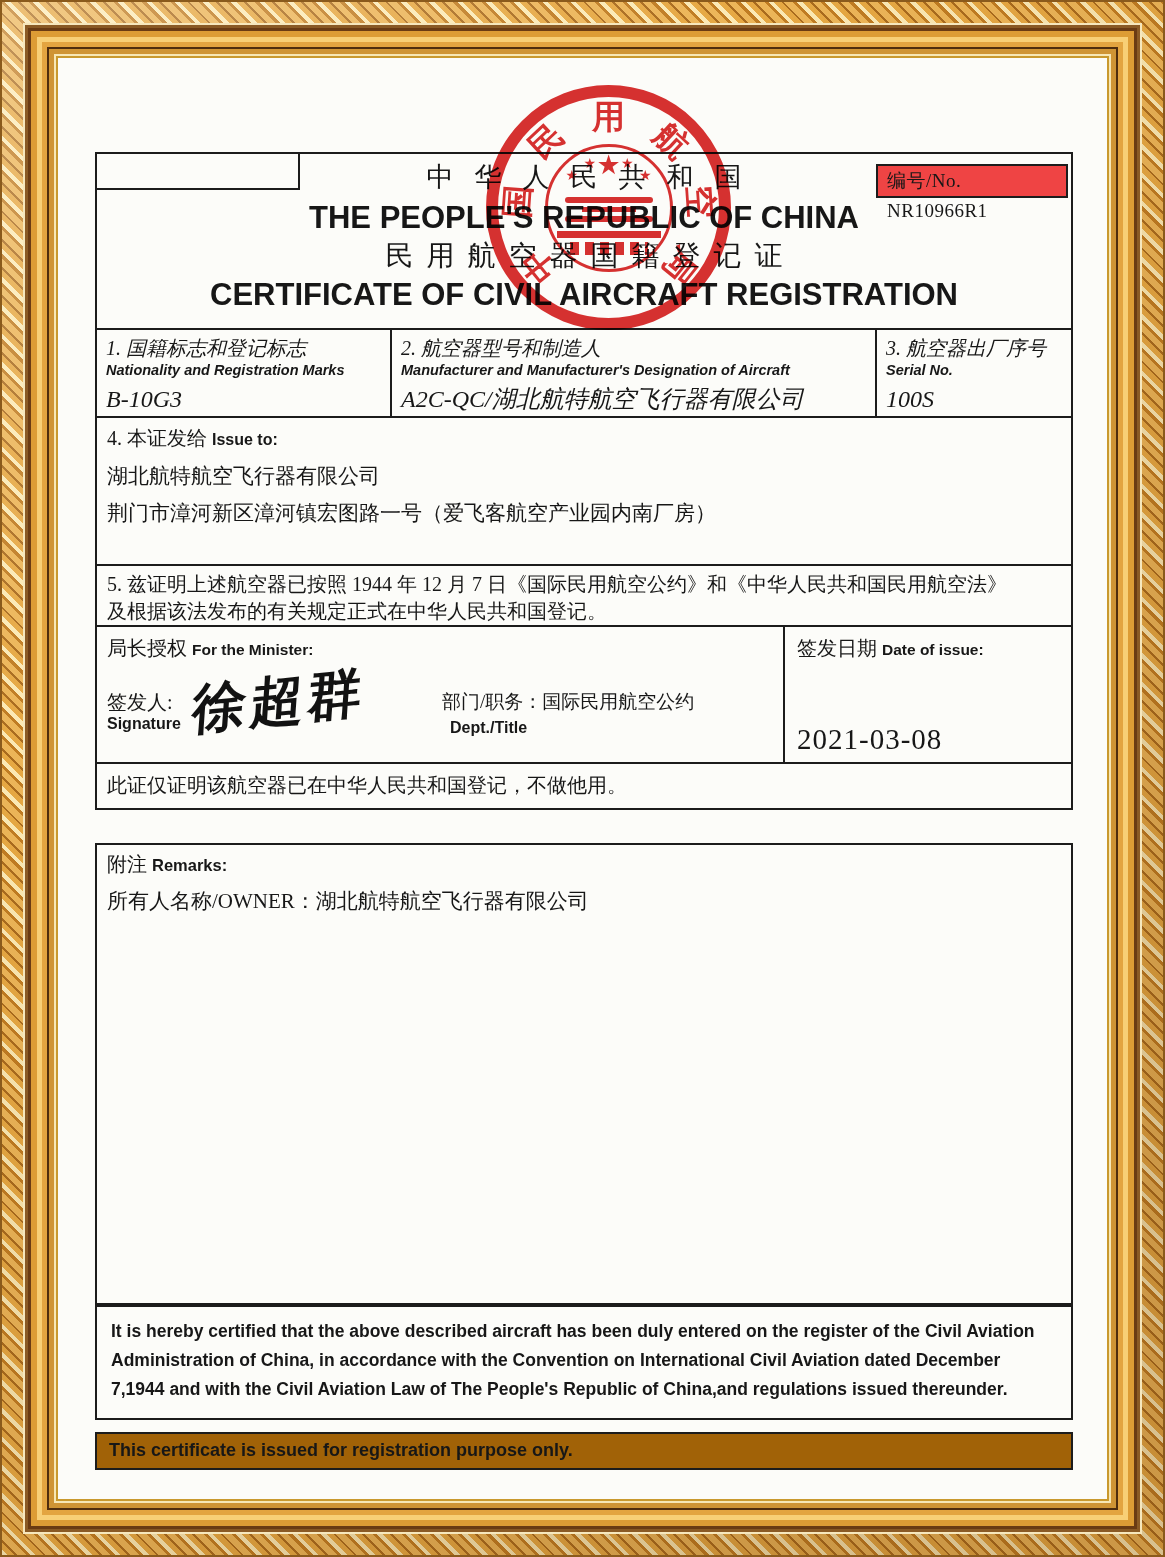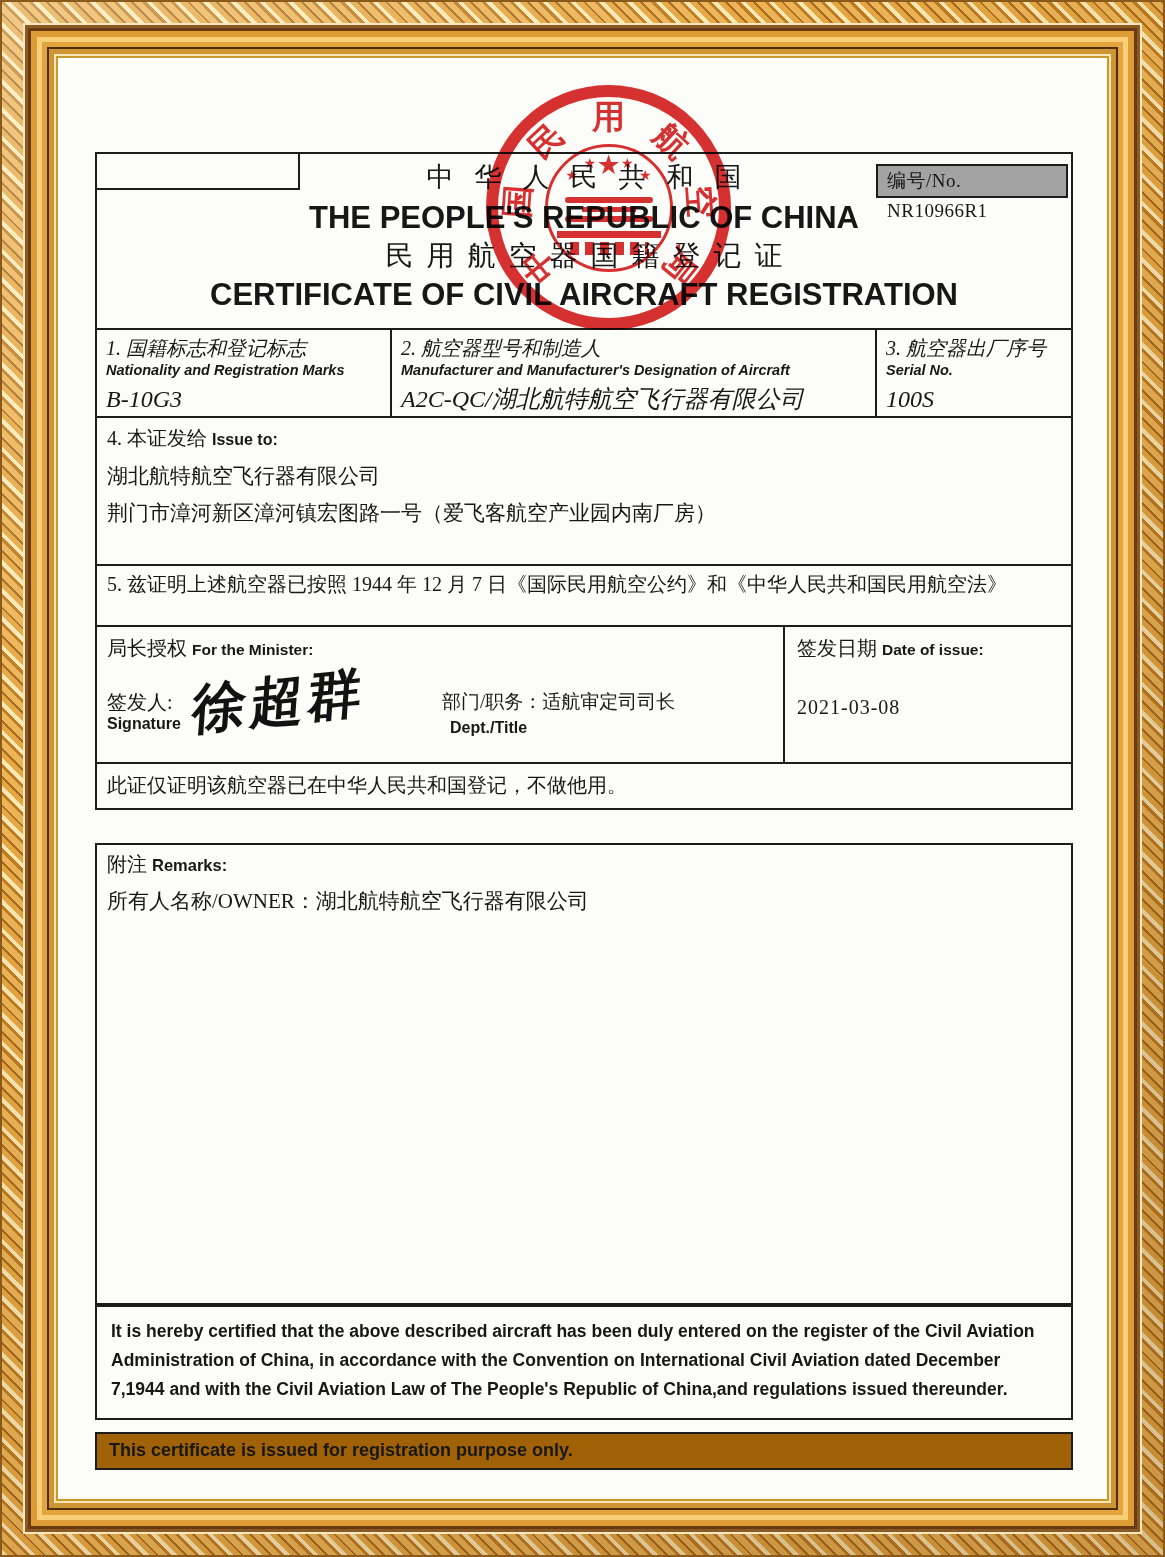--- a/index.html
+++ b/index.html
@@ -34,21 +34,21 @@
   .cert { position:absolute; left:37px; top:94px; width:978px;
     border:2px solid #1c1c1c; background:transparent; }
   .row { border-top:2px solid #1c1c1c; position:relative; }
   .row:first-child { border-top:none; }
 
   .hdr { height:174px; position:relative; }
   .corner-box { position:absolute; left:0; top:0; width:203px; height:36px;
     border-right:2px solid #1c1c1c; border-bottom:2px solid #1c1c1c; background:#fcfcf9; }
   .no-box { position:absolute; right:3px; top:10px; width:192px; height:34px;
     border:2px solid #1c1c1c; font-size:19px; line-height:30px; padding-left:9px;
-    background:#a3a3a3; letter-spacing:.5px; }
+    background:#ef4444; letter-spacing:.5px; }
   .titles { text-align:center; padding-top:6px; }
   .t-cn  { font-size:27px; letter-spacing:21px; text-indent:21px; line-height:34px; }
   .t-en  { font-family:"Liberation Sans","DejaVu Sans",sans-serif; font-weight:bold;
            font-size:31px; line-height:40px; margin-top:4px; letter-spacing:0; }
   .t-cn2 { font-size:28px; letter-spacing:13px; text-indent:13px; line-height:36px; }
   .t-en2 { font-family:"Liberation Sans","DejaVu Sans",sans-serif; font-weight:bold;
            font-size:31px; line-height:40px; margin-top:1px; }
 
   .cols { display:flex; height:88px;font-style:italic; }
   .c1 { width:295px; border-right:2px solid #1c1c1c; }
@@ -73,21 +73,21 @@
   .m-head { font-size:20px; }
   .m-head b, .m-sub b { font-family:"Liberation Sans","DejaVu Sans",sans-serif; font-size:15.5px; }
   .m-signer { position:absolute; left:10px; top:62px; }
   .m-signer .cn { font-size:20px; line-height:26px; }
   .m-signer .en { font-family:"Liberation Sans","DejaVu Sans",sans-serif; font-weight:bold; font-size:16px; }
   .m-signature { position:absolute; left:95px; top:38px; font-size:54px; font-weight:bold;
     transform:rotate(-6deg) skewX(-10deg); letter-spacing:4px; color:#121212; }
   .m-dept { position:absolute; left:345px; top:62px; }
   .m-dept .cn { font-size:19px; line-height:26px; }
   .m-dept .en { font-family:"Liberation Sans","DejaVu Sans",sans-serif; font-weight:bold; font-size:16px; margin-top:4px;margin-left:8px; }
-  .m-date-val { font-size:20px; margin-top:34px; letter-spacing:1px; }
+  .m-date-val { font-size:29px; margin-top:61px; letter-spacing:1px; }
 
   .note-row { height:46px; padding:8px 10px; font-size:20px; }
 
   
   .remarks { position:absolute; left:37px; top:785px; width:978px; height:462px;
     border:2px solid #1c1c1c; padding:6px 10px; background:#fcfcf9; }
   .rm-head { font-size:20px; }
   .rm-head b { font-family:"Liberation Sans","DejaVu Sans",sans-serif; font-size:16.5px; }
   .rm-line { font-size:21px; line-height:30px; margin-top:8px; }
   .rm-line2 { font-size:21px; line-height:34px; margin-top:4px; }
@@ -196,35 +196,36 @@
       <div class="issue-head">
         <span>4. 本证发给</span>
         <b>Issue to:</b>
       </div>
       <div class="issue-line">湖北航特航空飞行器有限公司</div>
       <div class="issue-line">荆门市漳河新区漳河镇宏图路一号（爱飞客航空产业园内南厂房）</div>
     </div>
 
     <div class="row sec5">
       <div>5. 兹证明上述航空器已按照 1944 年 12 月 7 日《国际民用航空公约》和《中华人民共和国民用航空法》</div>
+      <div>及根据该法发布的有关规定正式在中华人民共和国登记。</div>
     </div>
 
     <div class="row minister">
       <div class="m-left">
         <div class="m-head">
           <span>局长授权</span>
           <b>For the Minister:</b>
         </div>
         <div class="m-signer">
           <div class="cn">签发人:</div>
           <div class="en">Signature</div>
         </div>
         <div class="m-signature">徐超群</div>
         <div class="m-dept">
-          <div class="cn">部门/职务：适航审定司司长</div>
+          <div class="cn">部门/职务：国际民用航空公约</div>
           <div class="en">Dept./Title</div>
         </div>
       </div>
       <div class="m-right">
         <div class="m-head">
           <span>签发日期</span>
           <b>Date of issue:</b>
         </div>
         <div class="m-date-val">2021-03-08</div>
       </div>

